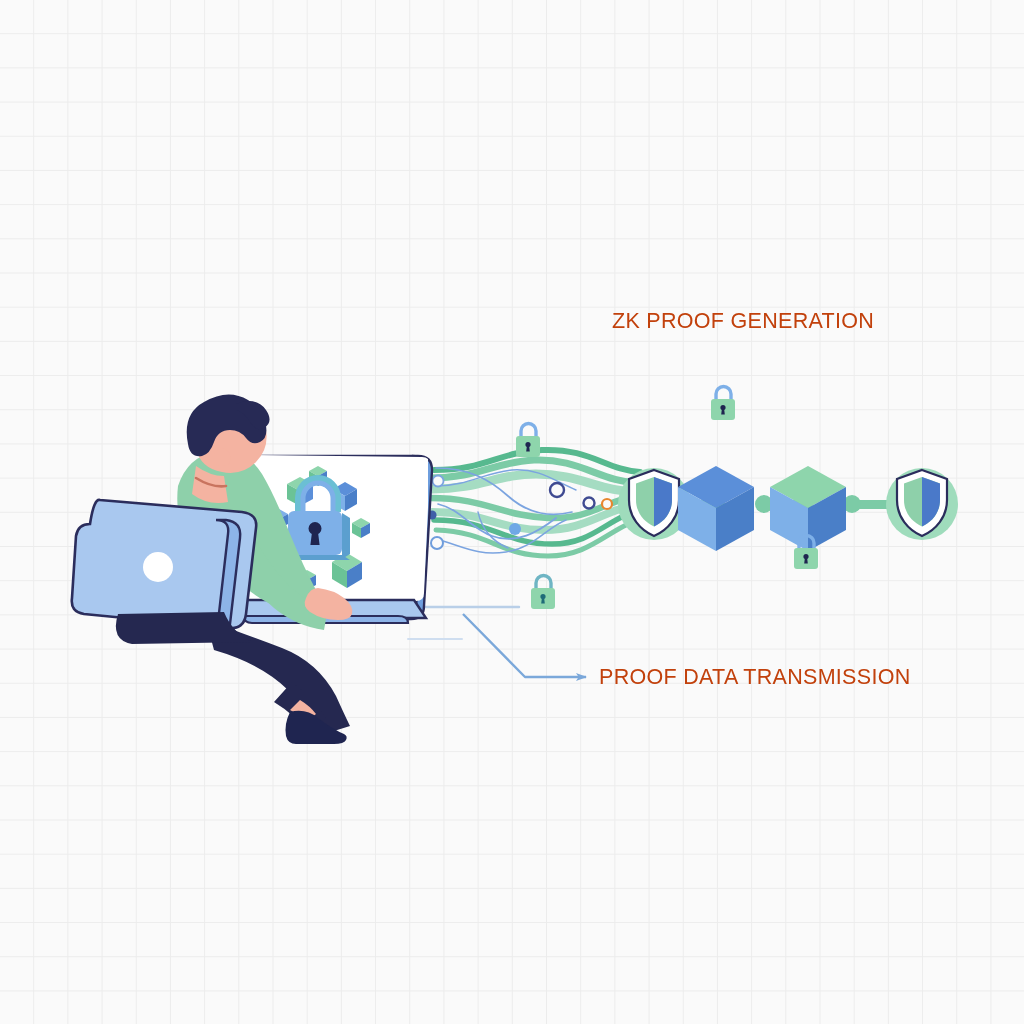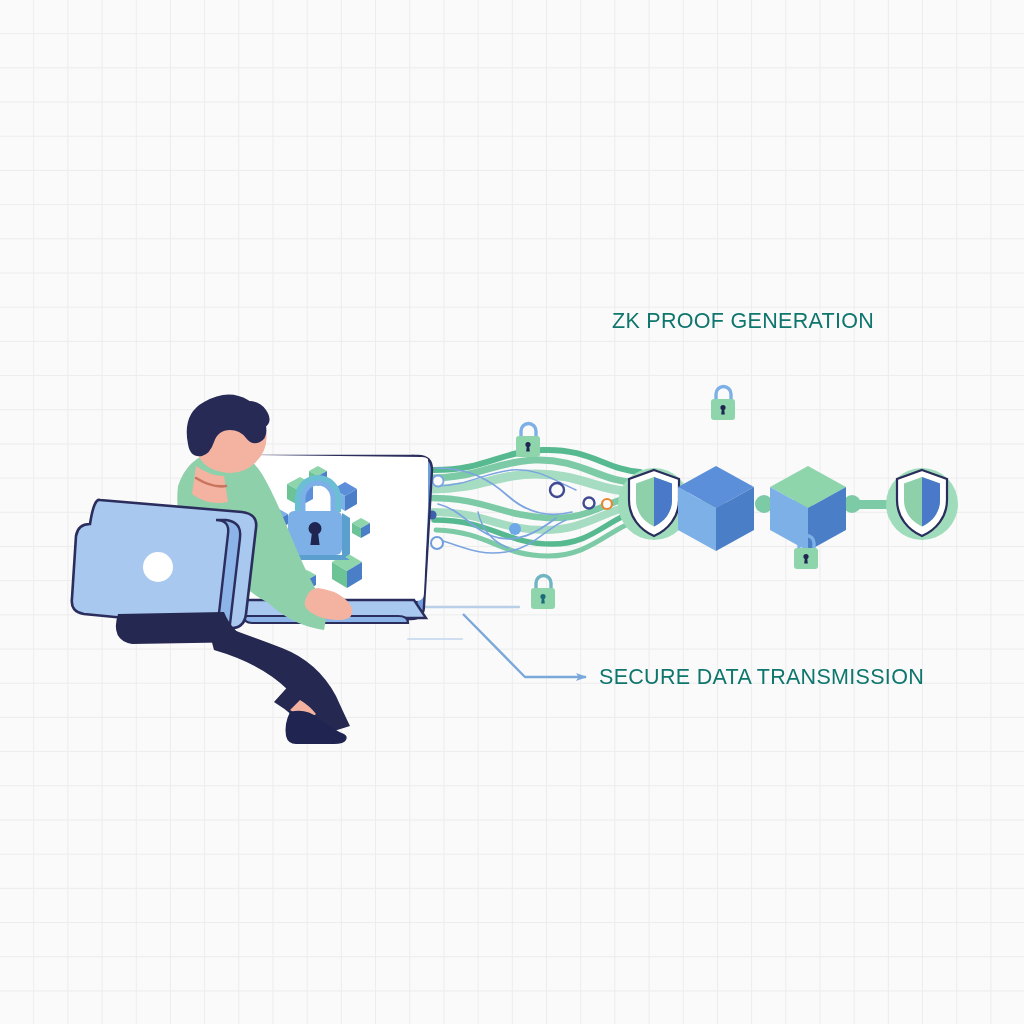--- a/index.html
+++ b/index.html
@@ -27,21 +27,21 @@
       linear-gradient(to bottom, #ececec 1px, transparent 1px);
     background-size: 34.2px 34.2px;
     background-position: -1px -1px;
   }
   #art {
     position: absolute;
     inset: 0;
   }
   .label {
     position: absolute;
-    color: #0f766e;
+    color: #c2410c;
     font-family: "Liberation Sans", sans-serif;
     font-size: 21.5px;
     letter-spacing: 0.3px;
     white-space: nowrap;
     line-height: 1;
   }
   #label-zk { left: 612px; top: 311px; }
   #label-secure { left: 599px; top: 667px; }
 </style>
 </head>
@@ -260,15 +260,15 @@
       <path d="M118,614 q-8,26 14,30 l120,-2 q-20,-10 -28,-30 Z" fill="#252850"></path>
     </g>
 
     <g>
       <path d="M463,614 L525,677 L586,677" fill="none" stroke="#7ba8da" stroke-width="2.4" stroke-linejoin="round" marker-end="url(#arrowhead)"></path>
     </g>
   </svg>
 
   <div class="label" id="label-zk">ZK PROOF GENERATION</div>
 
-  <div class="label" id="label-secure">SECURE DATA TRANSMISSION</div>
+  <div class="label" id="label-secure">PROOF DATA TRANSMISSION</div>
 
 </div>
 
 </body></html>

